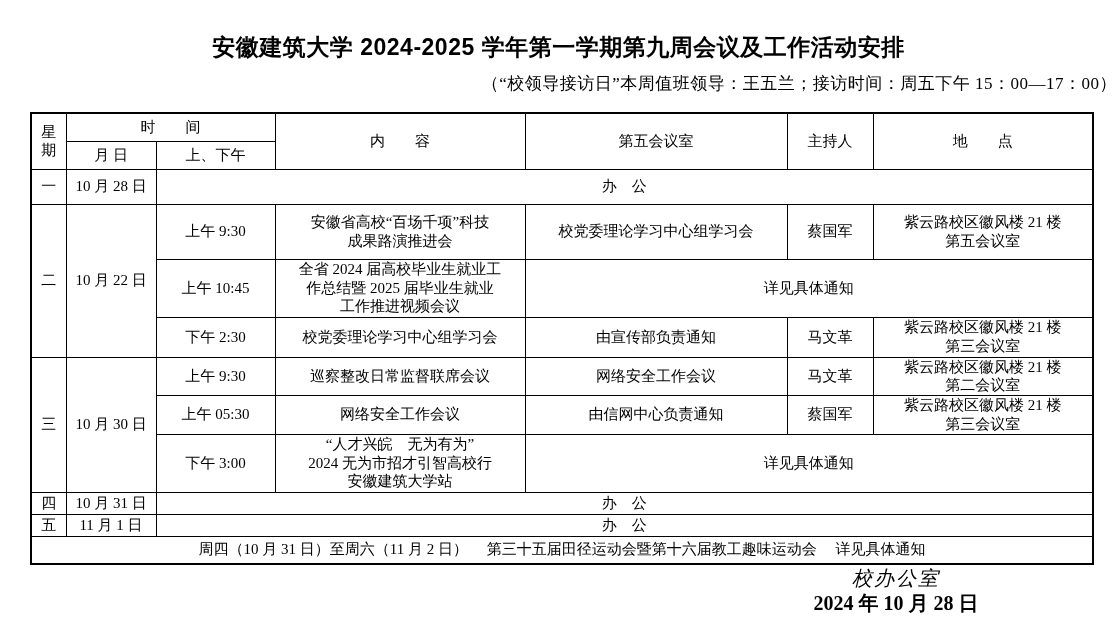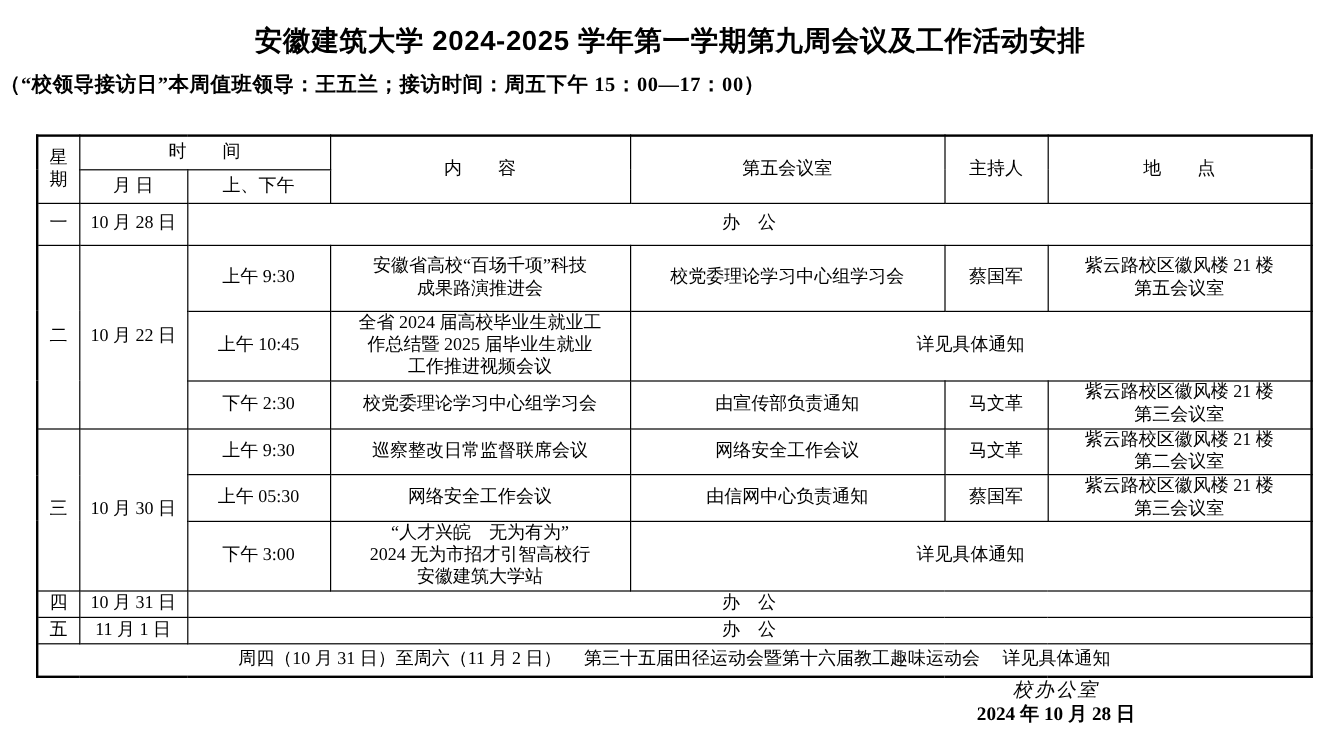--- a/index.html
+++ b/index.html
@@ -13,32 +13,32 @@
   }
   .page {
     position: relative;
     width: 1117px;
     height: 619px;
     background: #ffffff;
     overflow: hidden;
   }
   .title {
     margin: 0;
-    padding-top: 19px;
+    padding-top: 32px;
     text-align: center;
     font-family: "Liberation Sans", "DejaVu Sans", sans-serif;
     font-size: 23px;
     font-weight: bold;
     letter-spacing: 0.5px;
   }
   .subtitle {
     margin-top: 9px;
-    text-align: left;
+    text-align: right;
     font-size: 17px;
-    font-weight: bold;
+    font-weight: normal;
     letter-spacing: 0.5px;
   }
   table.schedule {
     position: absolute;
     left: 30px;
     top: 112px;
     width: 1062px;
     border-collapse: collapse;
     table-layout: fixed;
     border: 2px solid #000;
@@ -50,25 +50,25 @@
     font-size: 15px;
     line-height: 1.25;
     padding: 0 2px;
     overflow: hidden;
   }
   .ml { white-space: pre-line; }
   .hdr { font-size: 16px; }
   .tight td { line-height: 1.1; }
   .signature {
     position: absolute;
-    left: 740px;
+    left: 756px;
     top: 566px;
     width: 280px;
     text-align: center;
-    font-size: 16px;
+    font-size: 20px;
     line-height: 1.25;
   }
   .sig-office { font-style: italic; letter-spacing: 2px; }
   .sig-date { font-style: normal; font-weight: bold; }
 </style>
 </head>
 <body>
 
 <div class="page">
 

